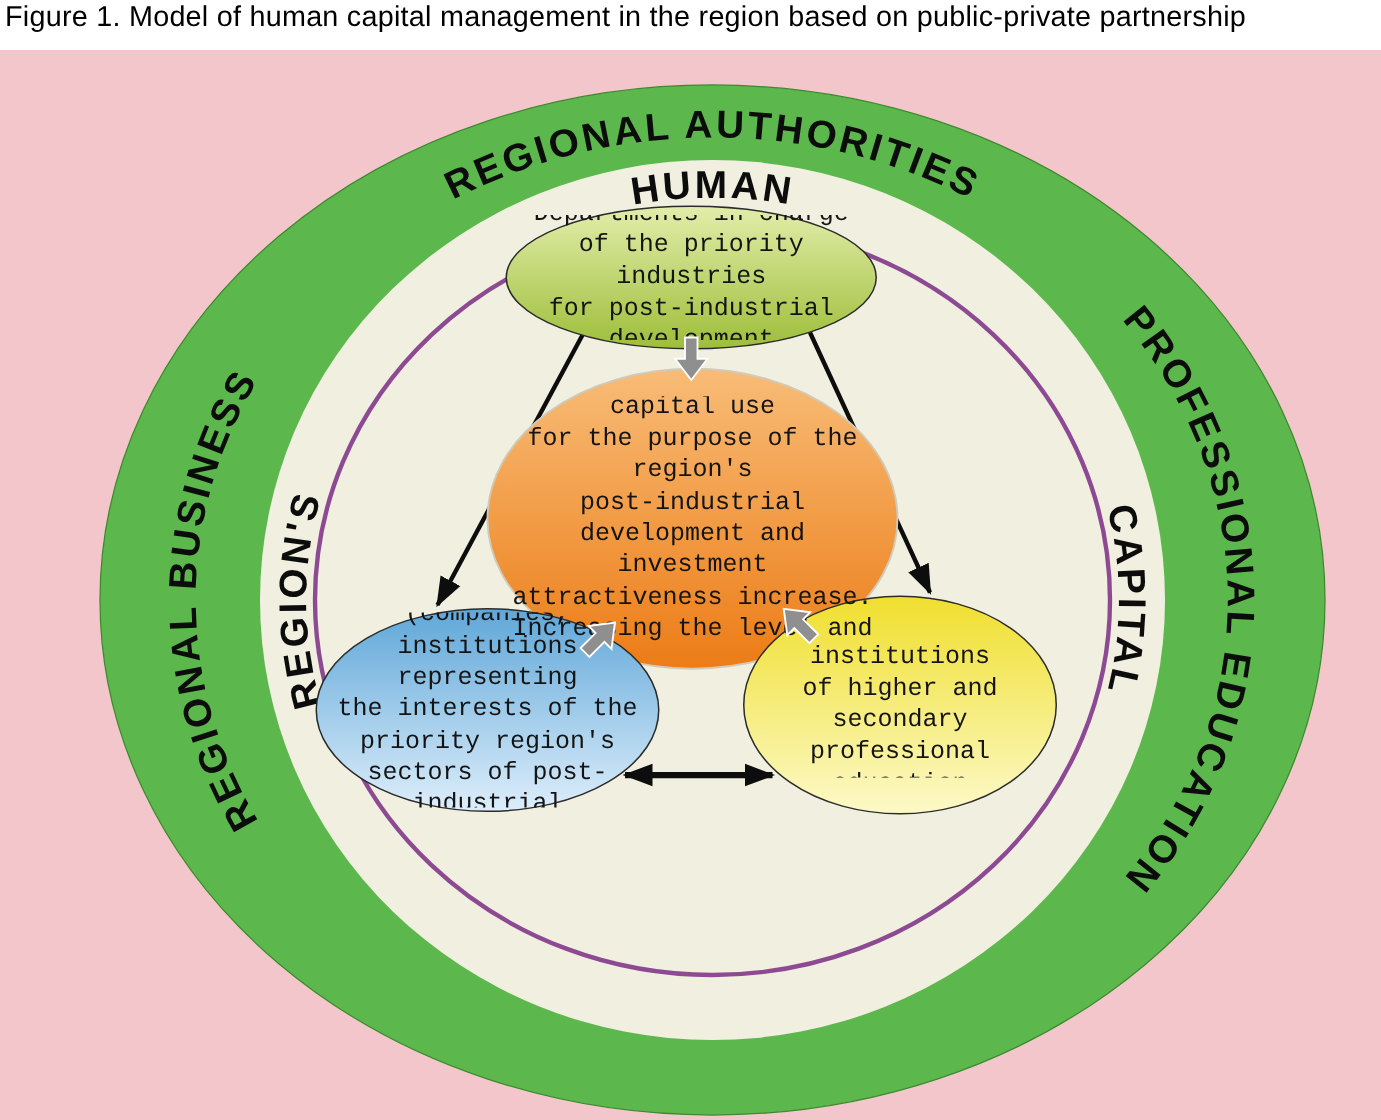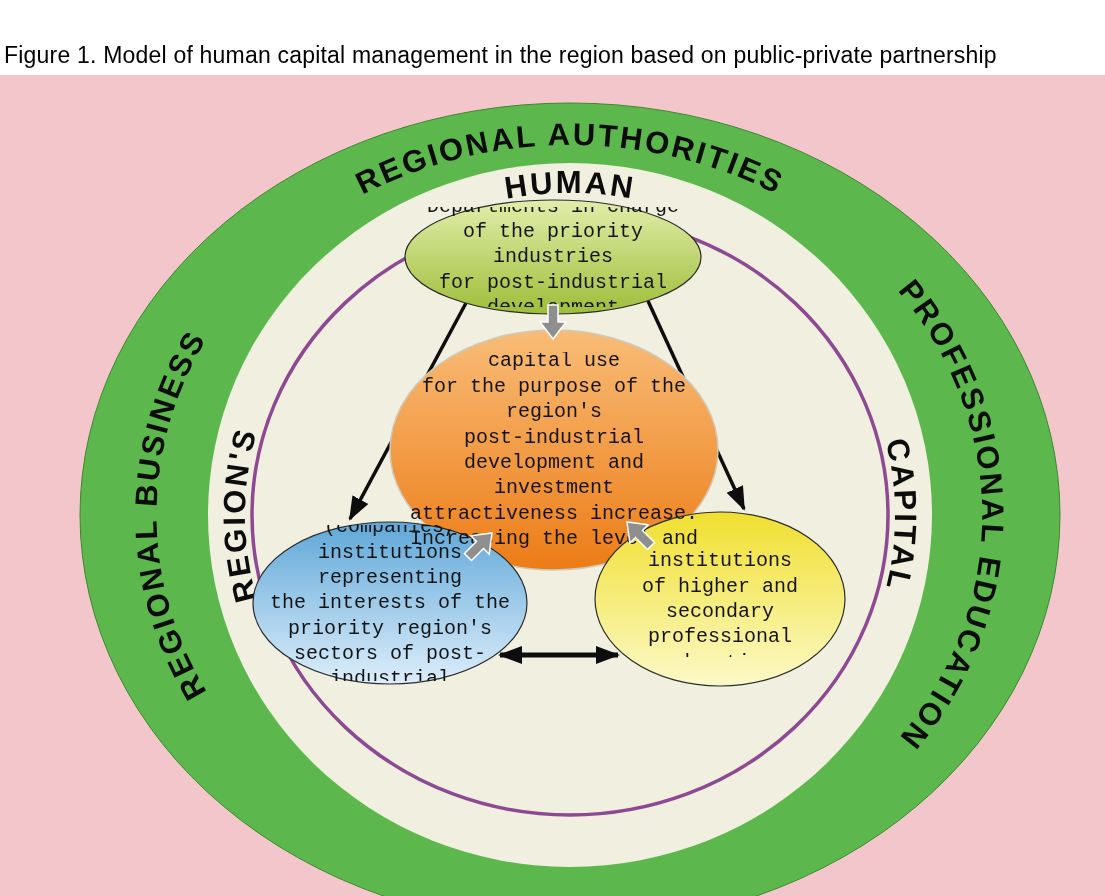--- a/index.html
+++ b/index.html
@@ -3,24 +3,24 @@
 <meta charset="utf-8">
 <style>
   html,body { margin:0; padding:0; }
   body {
     width:1105px; height:896px; overflow:hidden;
     background:#ffffff;
     font-family:"Liberation Sans", sans-serif;
   }
   .caption {
     height:40px; box-sizing:border-box;
-    display:flex; align-items:center;
+    display:flex; 
     padding-left:4px;
     background:#ffffff; color:#000000;
-    font-size:23px; letter-spacing:0.2px;margin-top:35px;
+    font-size:23px; letter-spacing:0.2px;
   }
   .diagram-wrap { width:1105px; height:856px; }
   svg { display:block; }
   .ring-text {
     font-family:"Liberation Sans", sans-serif;
     font-weight:700; font-size:31px; letter-spacing:2.5px;
   }
   .inner-text {
     font-family:"Liberation Sans", sans-serif;
     font-weight:700; font-size:31px; letter-spacing:2.5px;

